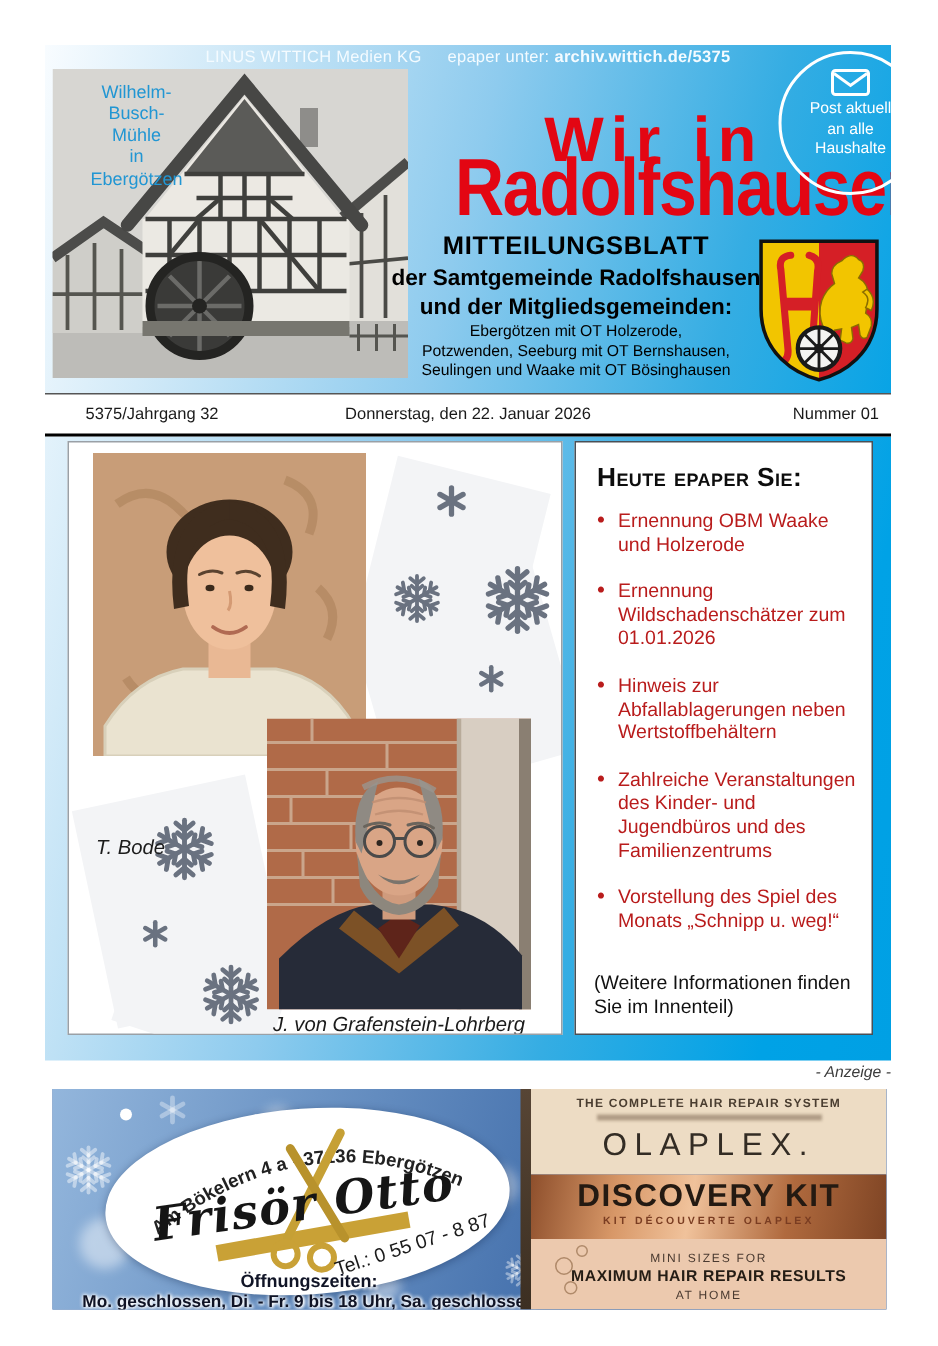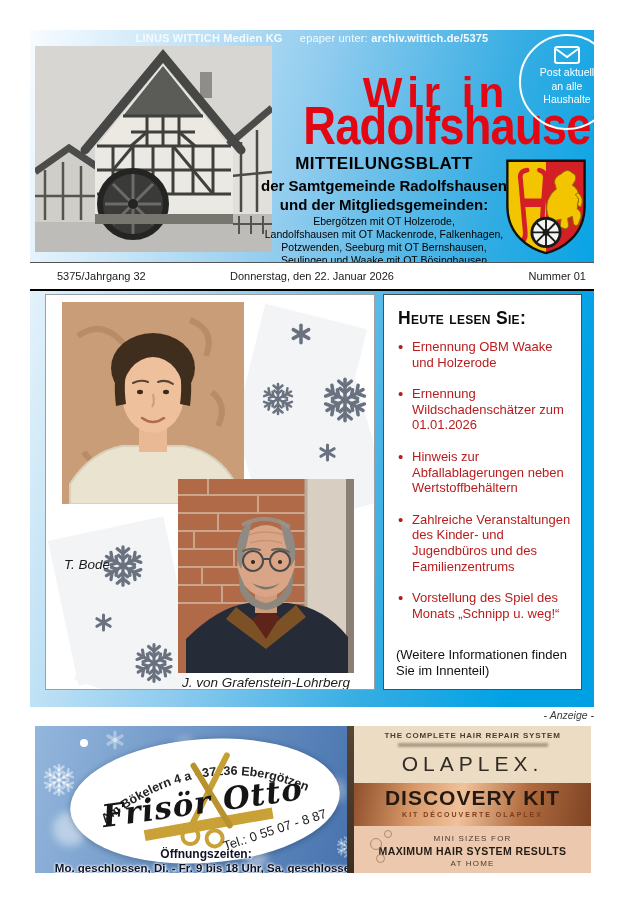--- a/index.html
+++ b/index.html
@@ -4,21 +4,21 @@
 <style>
   html,body{margin:0;padding:0;background:#ffffff;}
   .page{position:relative;width:625px;height:897px;background:#fff;overflow:hidden;
         font-family:"Liberation Sans",sans-serif;color:#111;}
 
   
   .band{position:absolute;left:30px;top:30px;width:564px;height:677px;overflow:hidden;
         background:linear-gradient(104deg,#f8fcff 0%,#d2eaf8 16%,#8ecbee 42%,#35ade3 68%,#00a2e6 88%,#00a0e4 100%);}
   .topbar{position:absolute;left:0;top:0;width:100%;text-align:center;font-size:11px;
           color:#f4fbff;padding-top:2px;letter-spacing:.2px;}
-  .topbar .pub{font-weight:bold;}
+  .topbar .pub{font-weight:normal;}
   .topbar .ep-label{margin-left:14px;}
   .topbar .ep-url{font-weight:bold;}
 
   .mill{position:absolute;left:5px;top:16px;width:237px;height:206px;}
   .mill svg{display:block;}
   .mill-label{position:absolute;left:10px;top:8px;width:92px;text-align:center;
               color:#2196d3;font-size:12px;line-height:1.2;}
 
   .title1{position:absolute;left:248px;top:39px;width:316px;text-align:center;
           font-size:42px;font-weight:bold;color:#e30613;letter-spacing:5px;}
@@ -192,41 +192,47 @@
         <circle cx="98" cy="158" r="33" fill="none" stroke="#242422" stroke-width="6"></circle>
         <circle cx="98" cy="158" r="5" fill="#242422"></circle>
         <rect x="60" y="168" width="138" height="10" fill="#77766f"></rect>
         <g stroke="#555550" stroke-width="2">
           <line x1="204" y1="170" x2="204" y2="188"></line>
             <line x1="216" y1="170" x2="216" y2="188"></line>
           <line x1="228" y1="170" x2="228" y2="188"></line>
             <line x1="198" y1="178" x2="237" y2="178"></line>
         </g>
       </svg>
+      <div class="mill-label">
+        <div>Wilhelm-</div>
+        <div>Busch-</div>
+        <div>Mühle</div>
+        <div>in</div>
+        <div>Ebergötzen</div>
+      </div>
     </div>
 
     <div class="title1">Wir in</div>
     <div class="title2">Radolfshausen</div>
 
     <div class="badge">
       <svg width="26" height="18" viewBox="0 0 26 18">
         <rect x="1" y="1" width="24" height="16" rx="2" fill="none" stroke="#fff" stroke-width="2"></rect>
         <path d="M2,3 L13,11 L24,3" fill="none" stroke="#fff" stroke-width="2"></path>
       </svg>
       <div>Post aktuell</div>
       <div>an alle</div>
       <div>Haushalte</div>
     </div>
 
     <div class="org">
       <div class="org-h">MITTEILUNGSBLATT</div>
       <div class="org-s">der Samtgemeinde Radolfshausen</div>
       <div class="org-s">und der Mitgliedsgemeinden:</div>
       <div class="org-m">Ebergötzen mit OT Holzerode,</div>
-      <div class="org-m">Landolfshausen mit OT Mackenrode, Falkenhagen,</div>
       <div class="org-m">Potzwenden, Seeburg mit OT Bernshausen,</div>
       <div class="org-m">Seulingen und Waake mit OT Bösinghausen</div>
     </div>
 
     <div class="arms">
       <svg viewBox="0 0 92 104" width="96" height="98">
         <defs>
             <clipPath id="shieldclip">
           <path d="M5,4 H87 V52 C87,84 62,98 46,102 C30,98 5,84 5,52 Z"></path>
         </clipPath>
@@ -364,21 +370,21 @@
           <circle cx="102" cy="82" r="10" fill="none" stroke="#4a4a4a" stroke-width="2"></circle>
           <line x1="85" y1="80" x2="92" y2="80" stroke="#4a4a4a" stroke-width="2"></line>
           <circle cx="75" cy="83" r="2" fill="#2e2620"></circle>
             <circle cx="102" cy="83" r="2" fill="#2e2620"></circle>
         </svg>
       </div>
       <div class="cap cap2">J. von Grafenstein-Lohrberg</div>
     </div>
 
     <div class="card card-right">
-      <div class="toc-h">Heute lesen Sie:</div>
+      <div class="toc-h">Heute epaper Sie:</div>
       <ul class="toc-list">
         <li><span>Ernennung OBM Waake und Holzerode</span></li>
         <li><span>Ernennung Wildschadenschätzer zum 01.01.2026</span></li>
         <li><span>Hinweis zur Abfallablagerungen neben Wertstoffbehältern</span></li>
         <li><span>Zahlreiche Veranstaltungen des Kinder- und Jugendbüros und des Familienzentrums</span></li>
         <li><span>Vorstellung des Spiel des Monats „Schnipp u. weg!“</span></li>
       </ul>
       <div class="toc-note">(Weitere Informationen finden Sie im Innenteil)</div>
     </div>
   </div>
@@ -436,19 +442,19 @@
       </div>
       <div class="box-copper">
         <div class="kit">DISCOVERY KIT</div>
         <div class="kit-sub">KIT DÉCOUVERTE OLAPLEX</div>
       </div>
       <div class="box-bottom">
         <div class="bub" style="left:16px;top:12px;width:10px;height:10px;"></div>
         <div class="bub" style="left:30px;top:4px;width:6px;height:6px;"></div>
         <div class="bub" style="left:22px;top:28px;width:7px;height:7px;"></div>
         <div class="mini1">MINI SIZES FOR</div>
-        <div class="mini2">MAXIMUM HAIR SYSTEM RESULTS</div>
+        <div class="mini2">MAXIMUM HAIR REPAIR RESULTS</div>
         <div class="mini3">AT HOME</div>
       </div>
     </div>
   </div>
 
 </div>
 
 </body></html>

